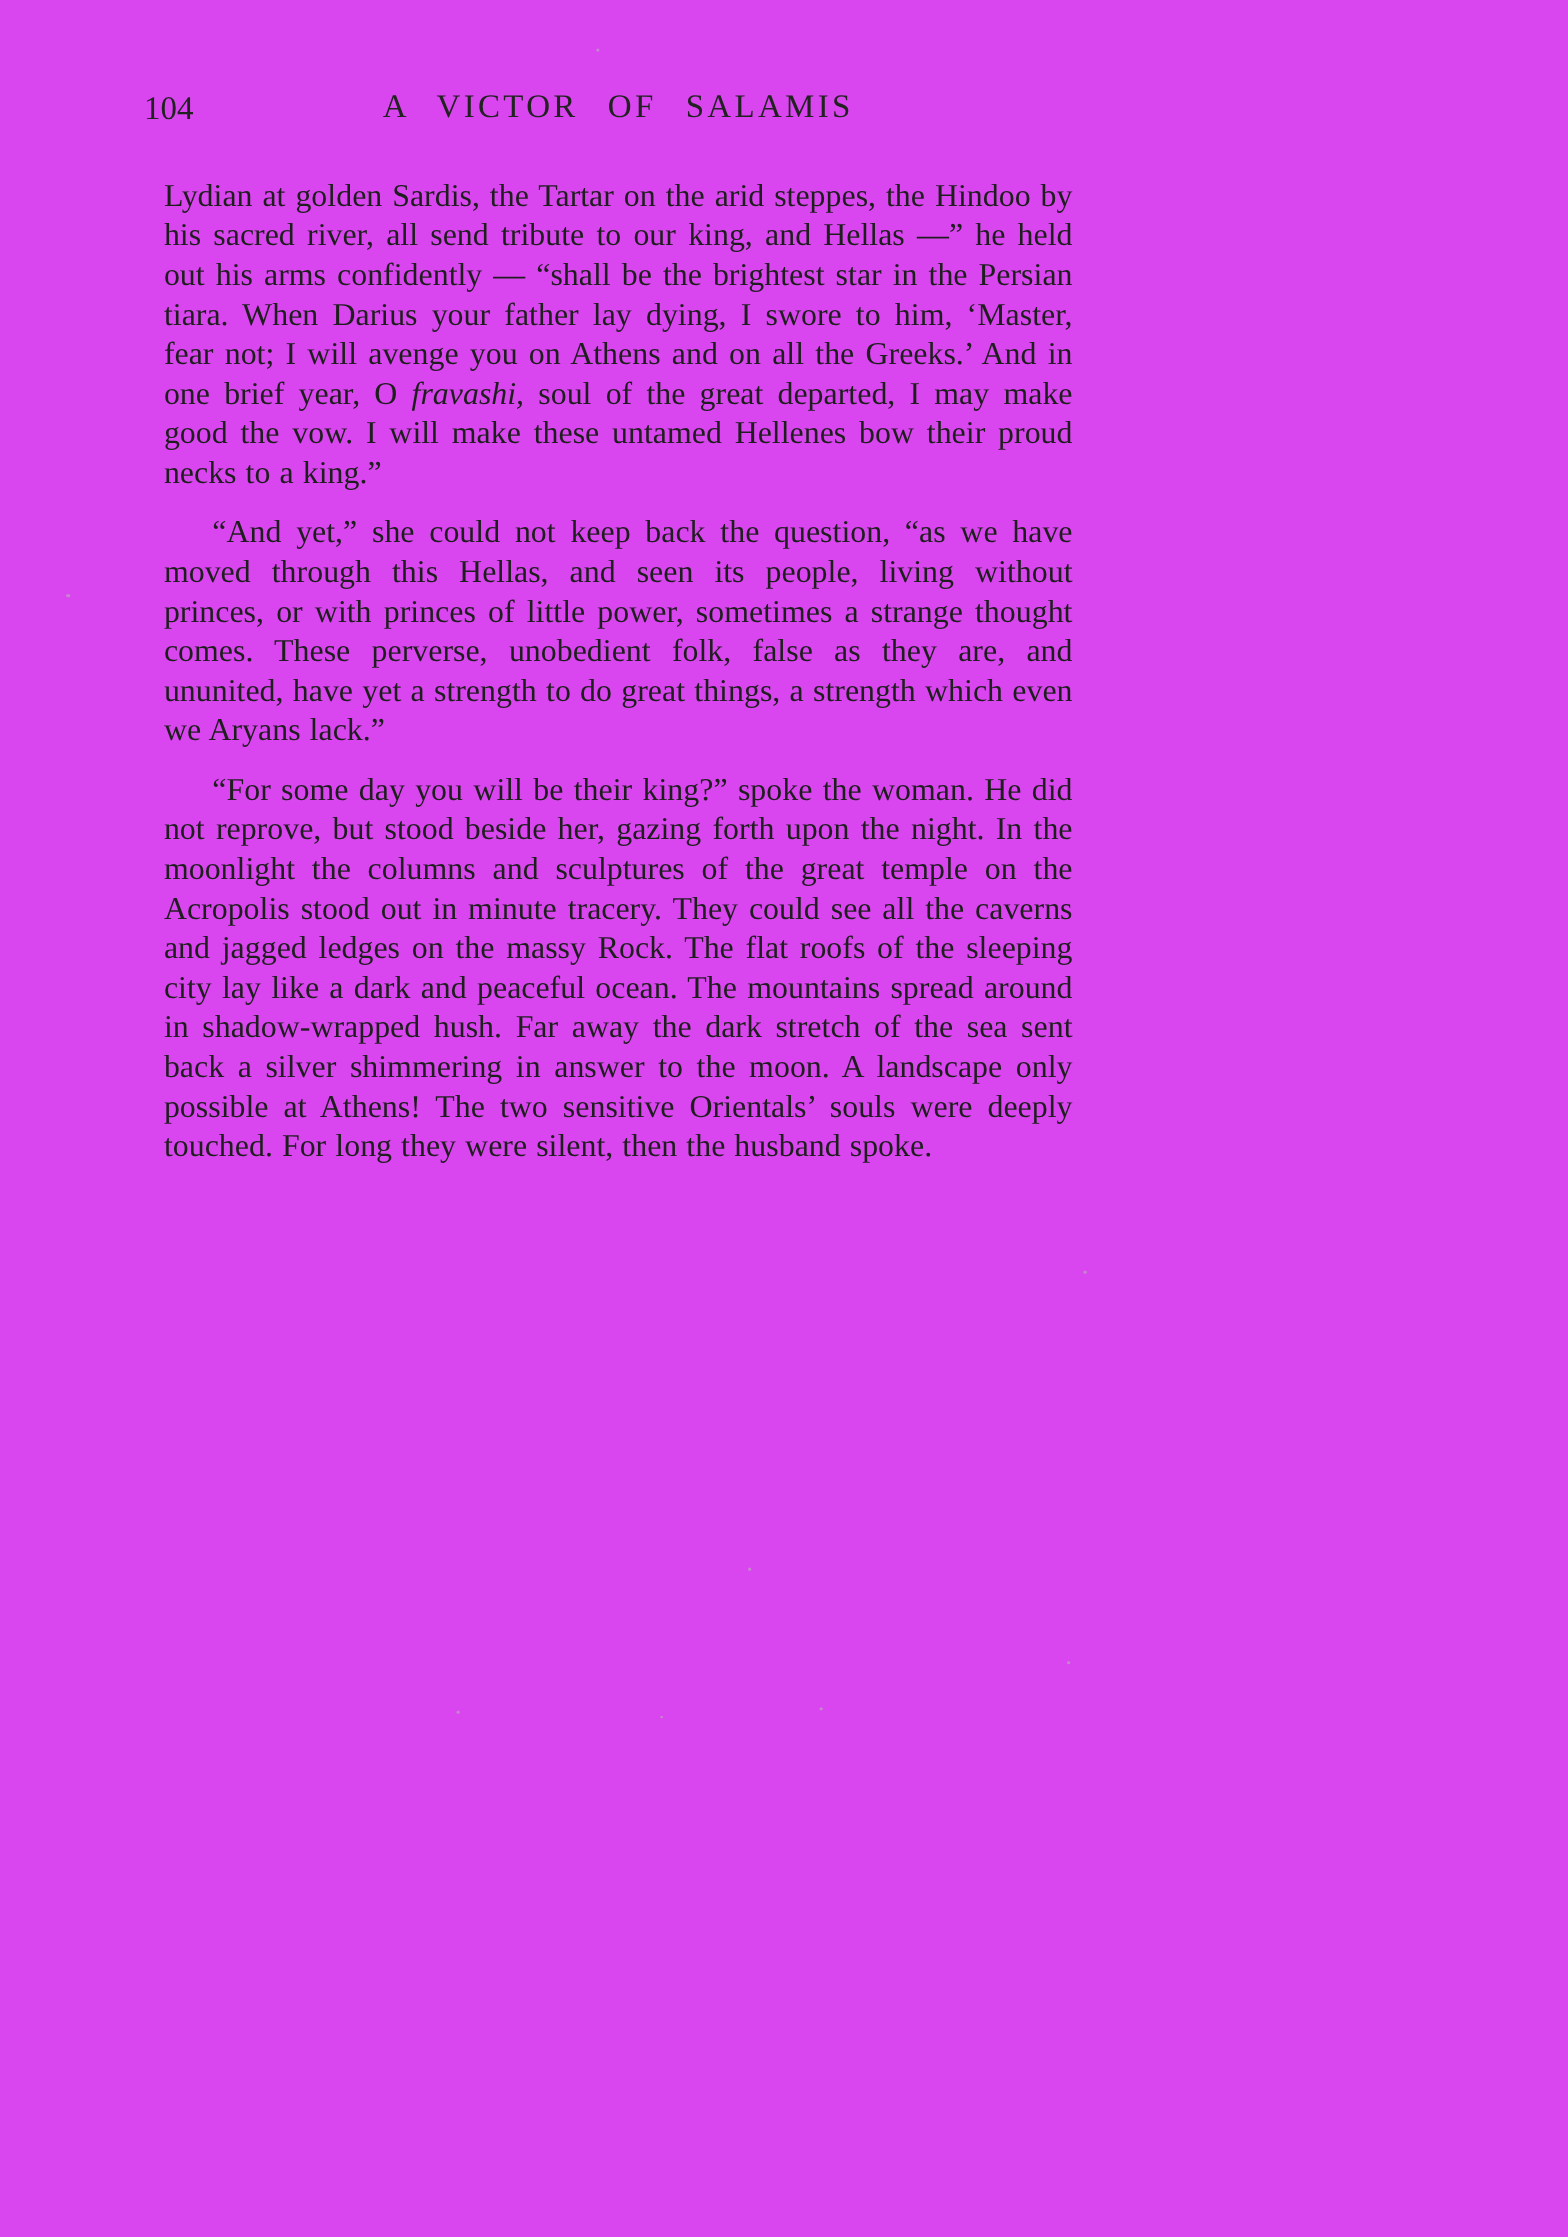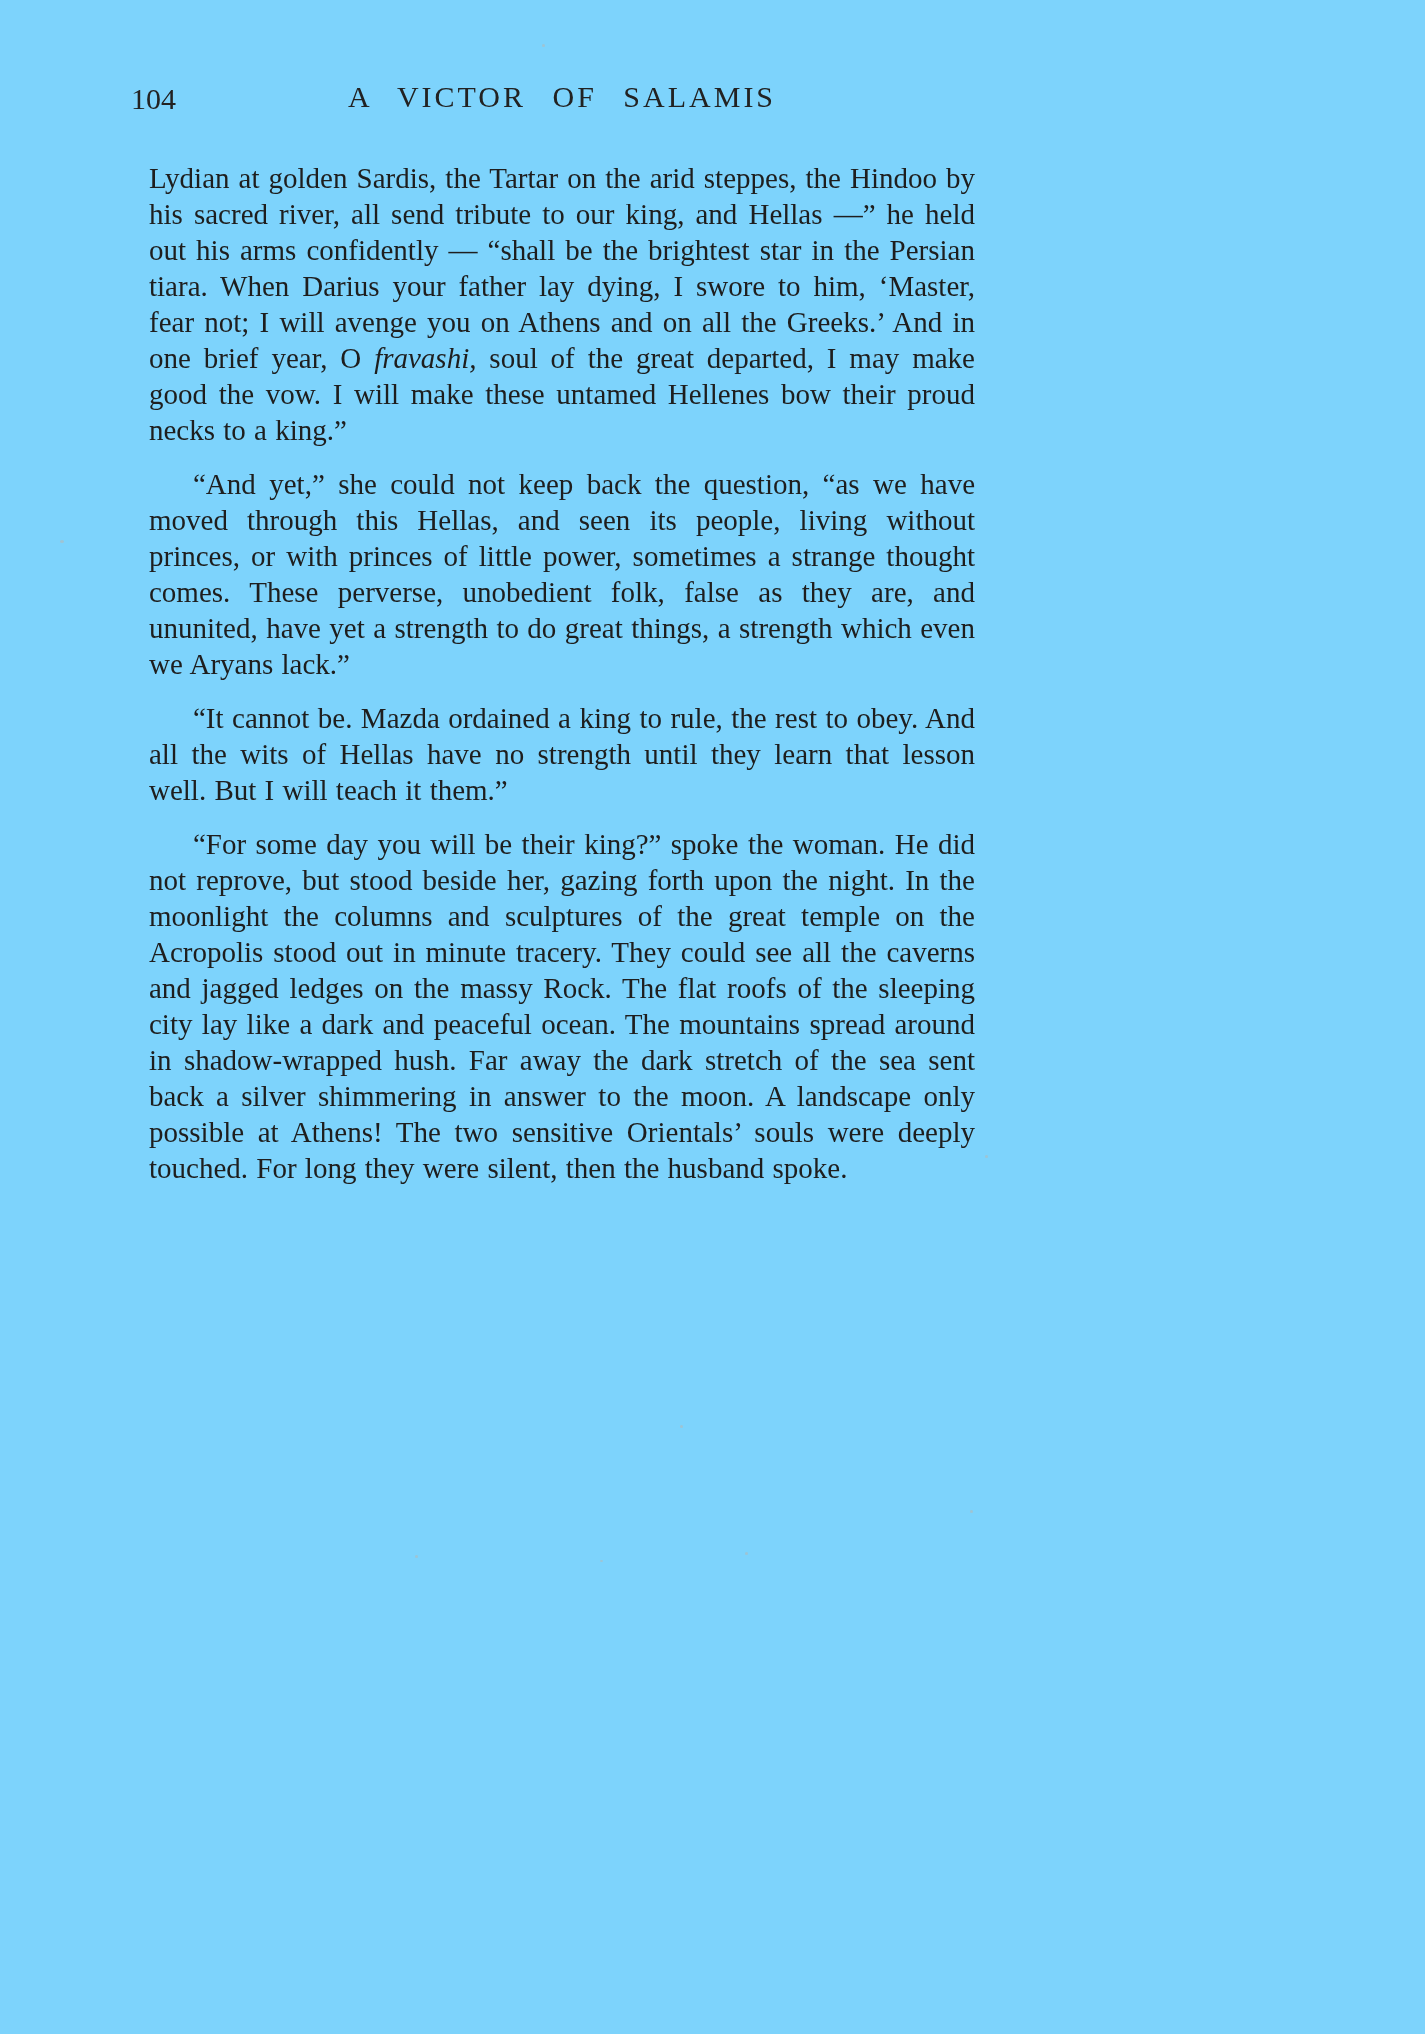--- a/index.html
+++ b/index.html
@@ -11,21 +11,21 @@
     height: 2034px;
     background: #e9e8e4;
     font-family: "Liberation Serif", serif;
     position: relative;
     overflow: hidden;
   }
   .scan-page {
     position: absolute;
     inset: 0;
     background: linear-gradient(180deg, #f1f0ec 0%, #efeeea 55%, #edecе7 100%);
-    background-color: #7dd3fc;
+    background-color: #d946ef;
     color: #1f1f1f;
   }
   .header-row {
     position: absolute;
     top: 80px;
     left: 131px;
     width: 862px;
     height: 40px;
   }
   .page-number {
@@ -89,21 +89,20 @@
     <span class="running-title">A VICTOR OF SALAMIS</span>
   </div>
 
   <div class="page-body">
     <p class="para no-indent"><span>Lydian at golden Sardis, the Tartar on the arid steppes, the Hindoo by his sacred river, all send tribute to our king, and Hellas —” he held out his arms confidently — “shall be the brightest star in the Persian tiara. When Darius your father lay dying, I swore to him, ‘Master, fear not; I will avenge you on Athens and on all the Greeks.’ And in one brief year, O </span><em class="italic-word">fravashi,</em><span> soul of the great departed, I may make good the vow. I will make these untamed Hellenes bow their proud necks to a king.”</span></p>
 
 
     <p class="para">“And yet,” she could not keep back the question, “as we have moved through this Hellas, and seen its people, living without princes, or with princes of little power, sometimes a strange thought comes. These perverse, unobedient folk, false as they are, and ununited, have yet a strength to do great things, a strength which even we Aryans lack.”</p>
 
 
-    <p class="para">“It cannot be. Mazda ordained a king to rule, the rest to obey. And all the wits of Hellas have no strength until they learn that lesson well. But I will teach it them.”</p>
 
     <p class="para">“For some day you will be their king?” spoke the woman. He did not reprove, but stood beside her, gazing forth upon the night. In the moonlight the columns and sculptures of the great temple on the Acropolis stood out in minute tracery. They could see all the caverns and jagged ledges on the massy Rock. The flat roofs of the sleeping city lay like a dark and peaceful ocean. The mountains spread around in shadow-wrapped hush. Far away the dark stretch of the sea sent back a silver shimmering in answer to the moon. A landscape only possible at Athens! The two sensitive Orientals’ souls were deeply touched. For long they were silent, then the husband spoke.</p>
   </div>
 
   <span class="speck s1"></span>
   <span class="speck s2"></span>
   <span class="speck s3"></span>
   <span class="speck s4"></span>
   <span class="speck s5"></span>
   <span class="speck s6"></span>

